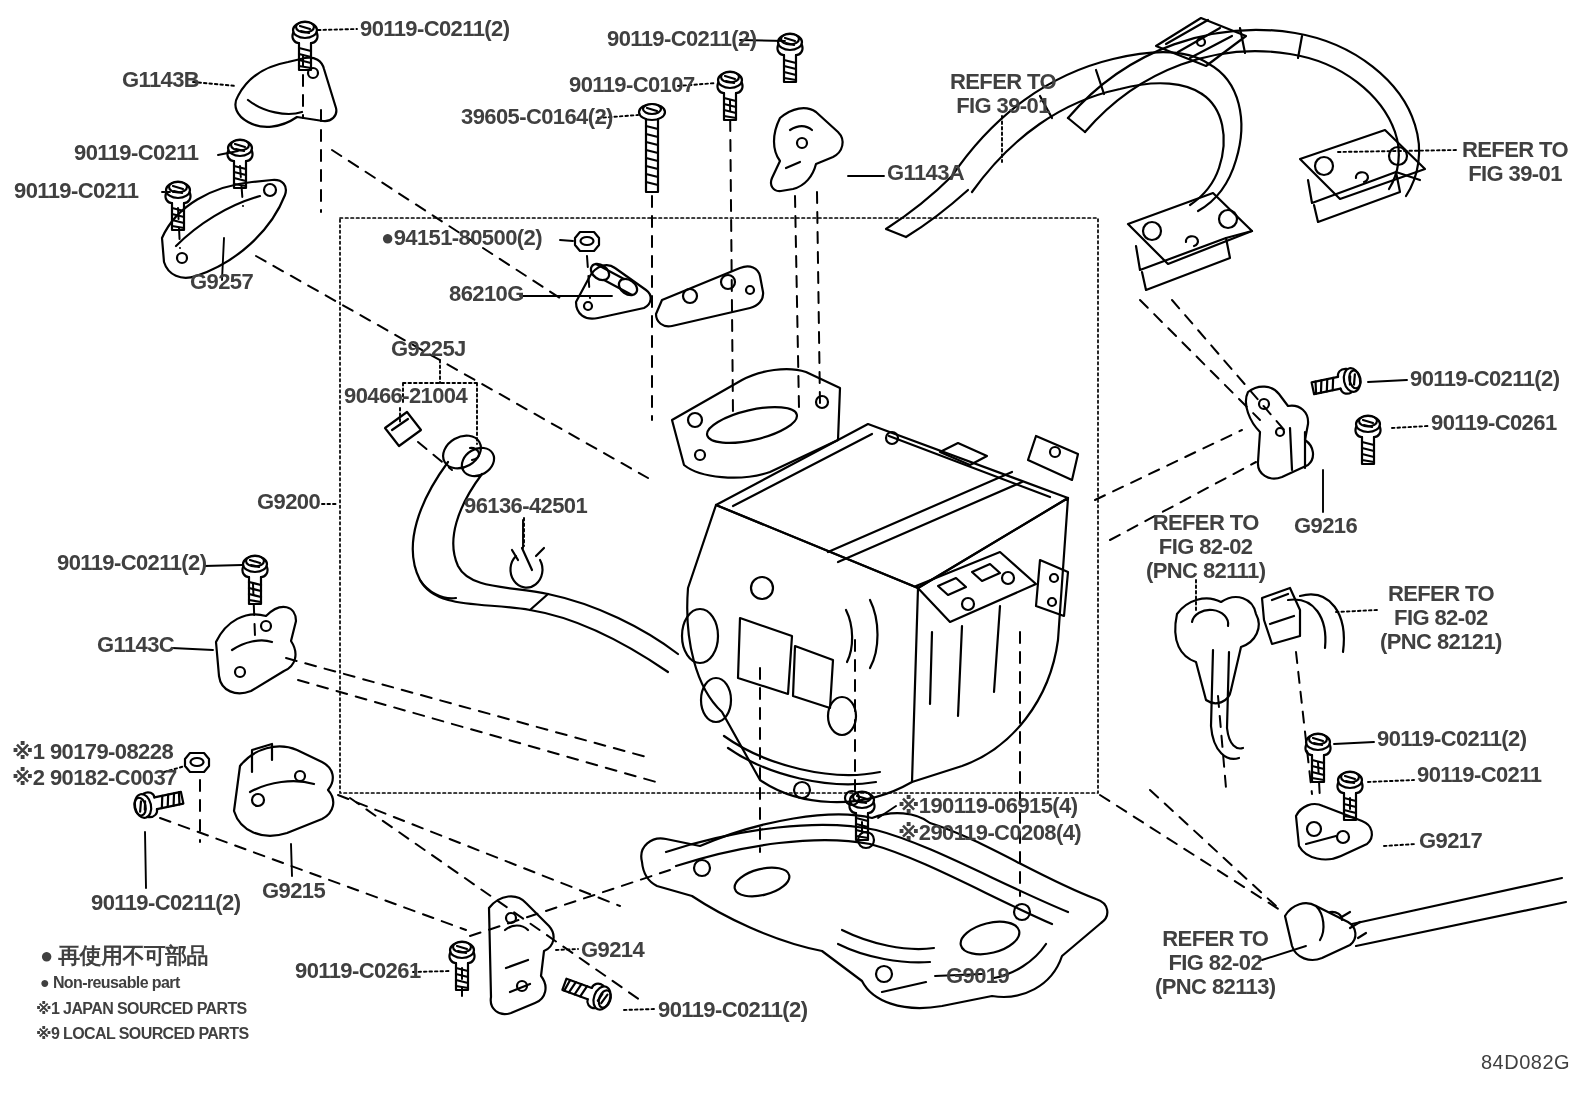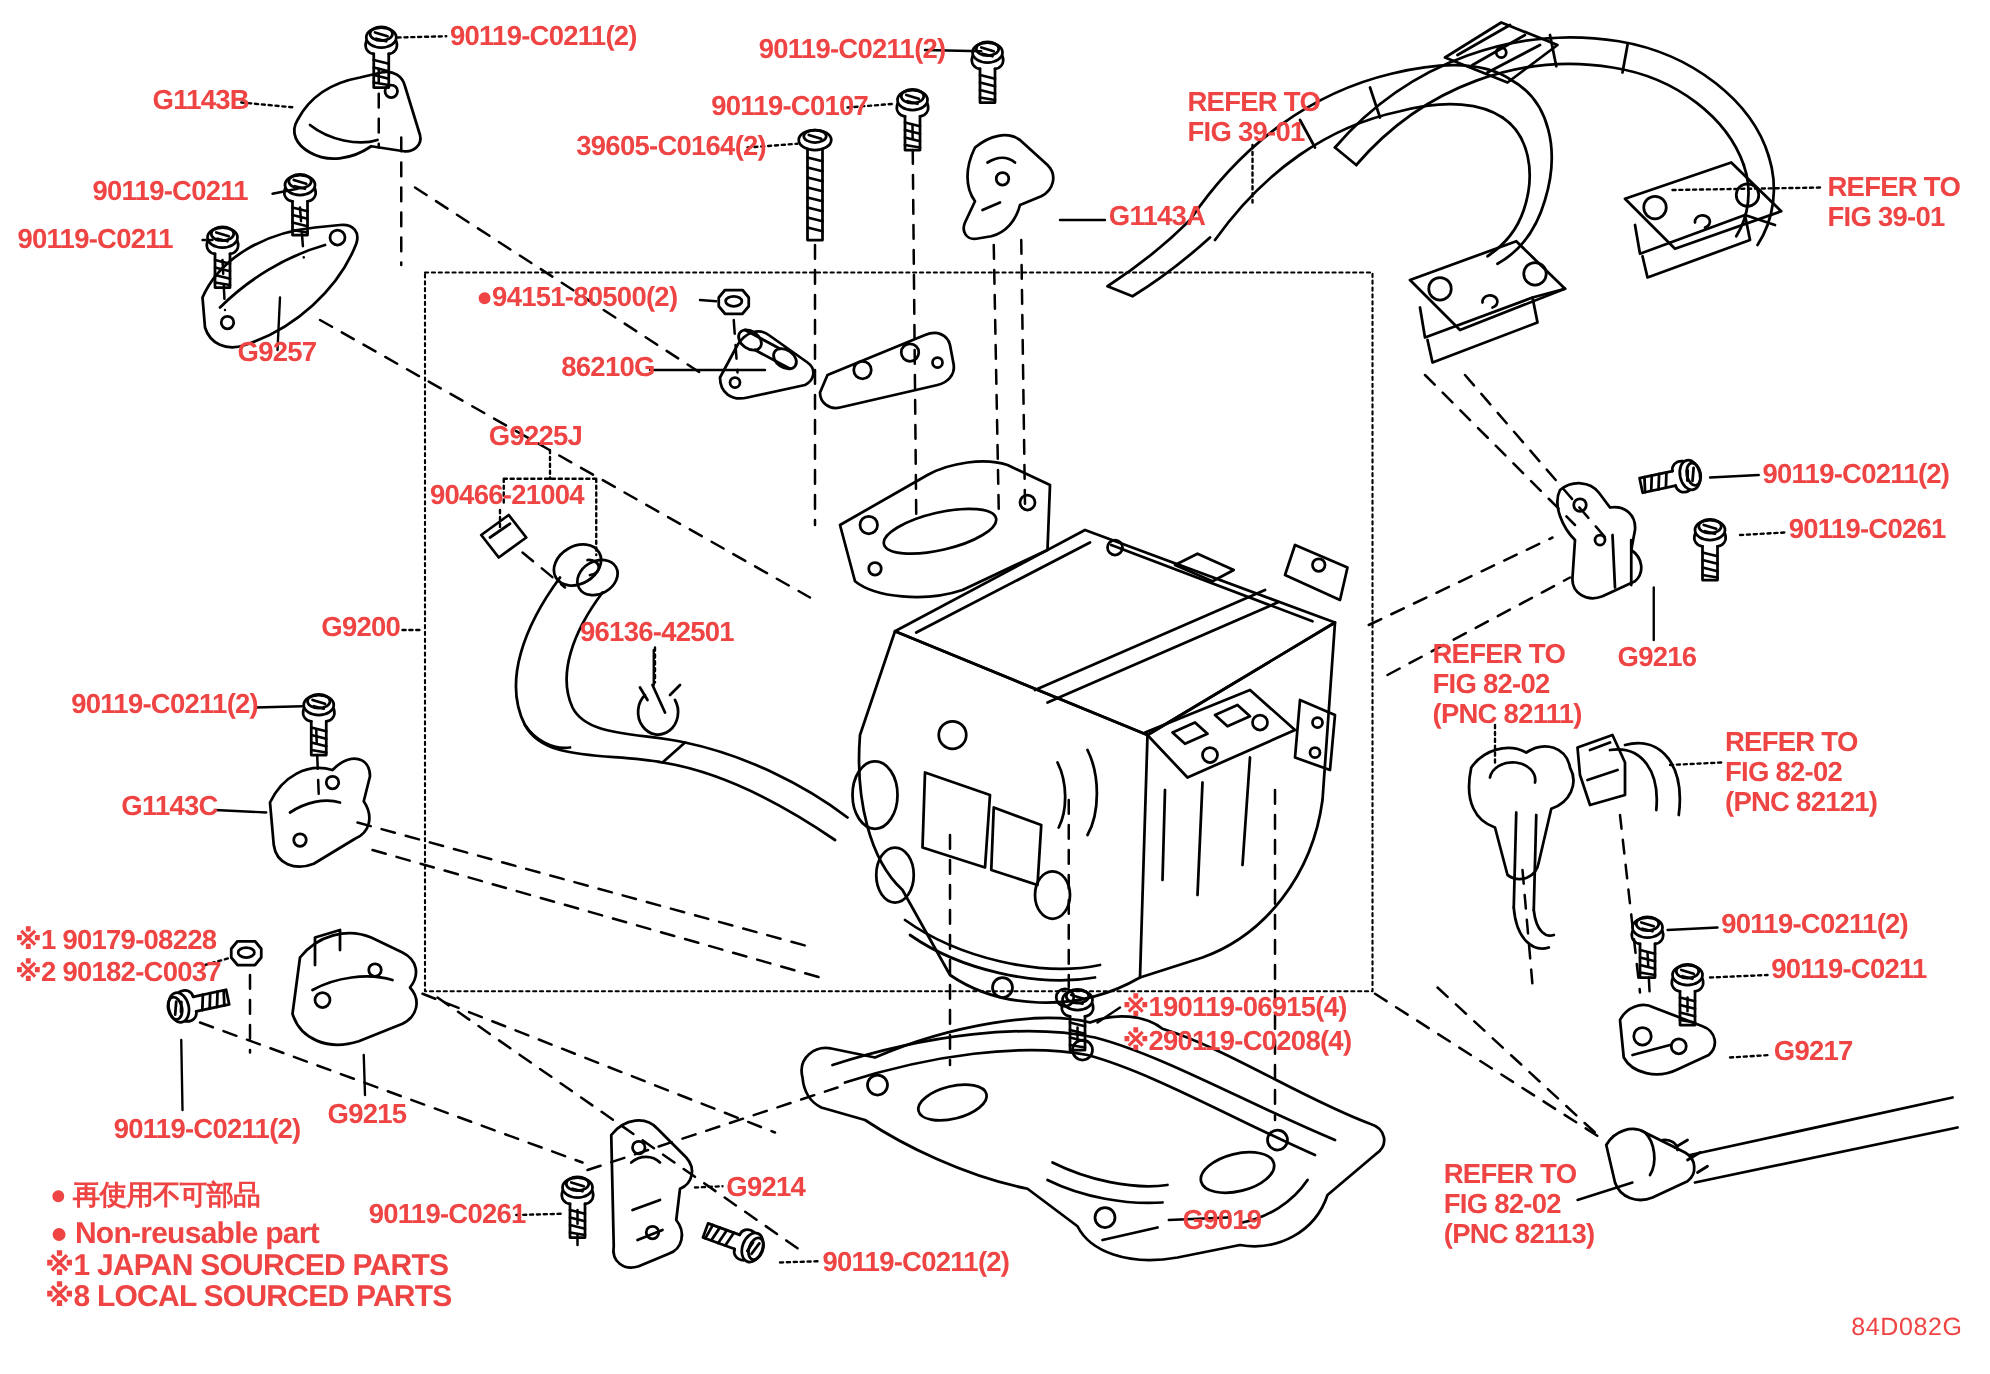--- a/index.html
+++ b/index.html
@@ -1,24 +1,24 @@
 <!DOCTYPE html>
 <html><head>
 <meta charset="utf-8">
 <style>
   html,body{margin:0;padding:0;background:#fff;}
   #page{position:relative;width:1592px;height:1099px;background:#ffffff;overflow:hidden;
         font-family:"Liberation Sans",sans-serif;color:#000;}
   #art{position:absolute;left:0;top:0;}
   .lbl{position:absolute;font-family:"Liberation Sans","DejaVu Sans",sans-serif;
        font-weight:700;font-size:22px;letter-spacing:-0.6px;line-height:1.1;
-       white-space:pre-line;color:#ef4444;}
+       white-space:pre-line;color:#404040;text-align:center;}
   .sm{font-size:20px;}
   .code{font-size:20px;letter-spacing:0.5px;font-weight:400;}
-  .legend{font-size:24px;}
+  .legend{font-size:16px;}
 </style>
 </head>
 <body>
 
 <div id="page">
 
 <svg id="art" width="1592" height="1099" viewBox="0 0 1592 1099" fill="none" stroke="#000" stroke-width="2.2" stroke-linecap="round" stroke-linejoin="round">
   <defs>
     <g id="boltV">
       <ellipse cx="0" cy="0" rx="12" ry="8"></ellipse>
@@ -387,17 +387,17 @@
 <div class="lbl" style="left:1377px;top:727px">90119-C0211(2)</div>
 <div class="lbl" style="left:1417px;top:763px">90119-C0211</div>
 <div class="lbl" style="left:1419px;top:829px">G9217</div>
 <div class="lbl" style="left:1155px;top:927px">REFER TO
 FIG 82-02
 (PNC 82113)</div>
 
 <div class="lbl legend" style="left:40px;top:944px;font-size:22px">● 再使用不可部品</div>
 <div class="lbl legend sm" style="left:40px;top:974px">● Non-reusable part</div>
 <div class="lbl legend" style="left:36px;top:1000px">※1 JAPAN SOURCED PARTS</div>
-<div class="lbl legend" style="left:36px;top:1025px">※8 LOCAL SOURCED PARTS</div>
+<div class="lbl legend" style="left:36px;top:1025px">※9 LOCAL SOURCED PARTS</div>
 
 <div class="lbl code" style="left:1481px;top:1051px">84D082G</div>
 
 </div>
 
 </body></html>

